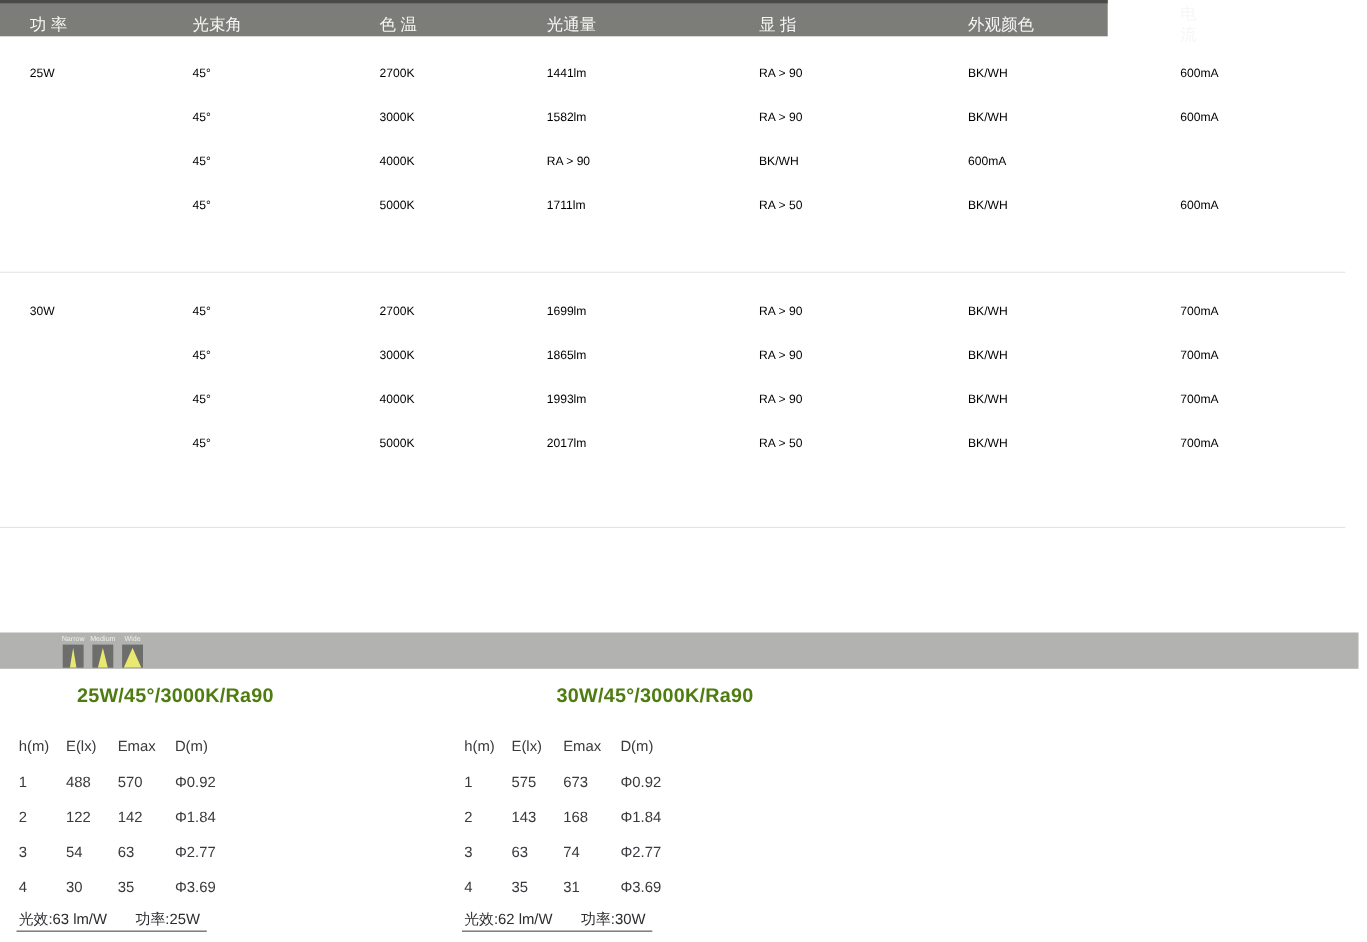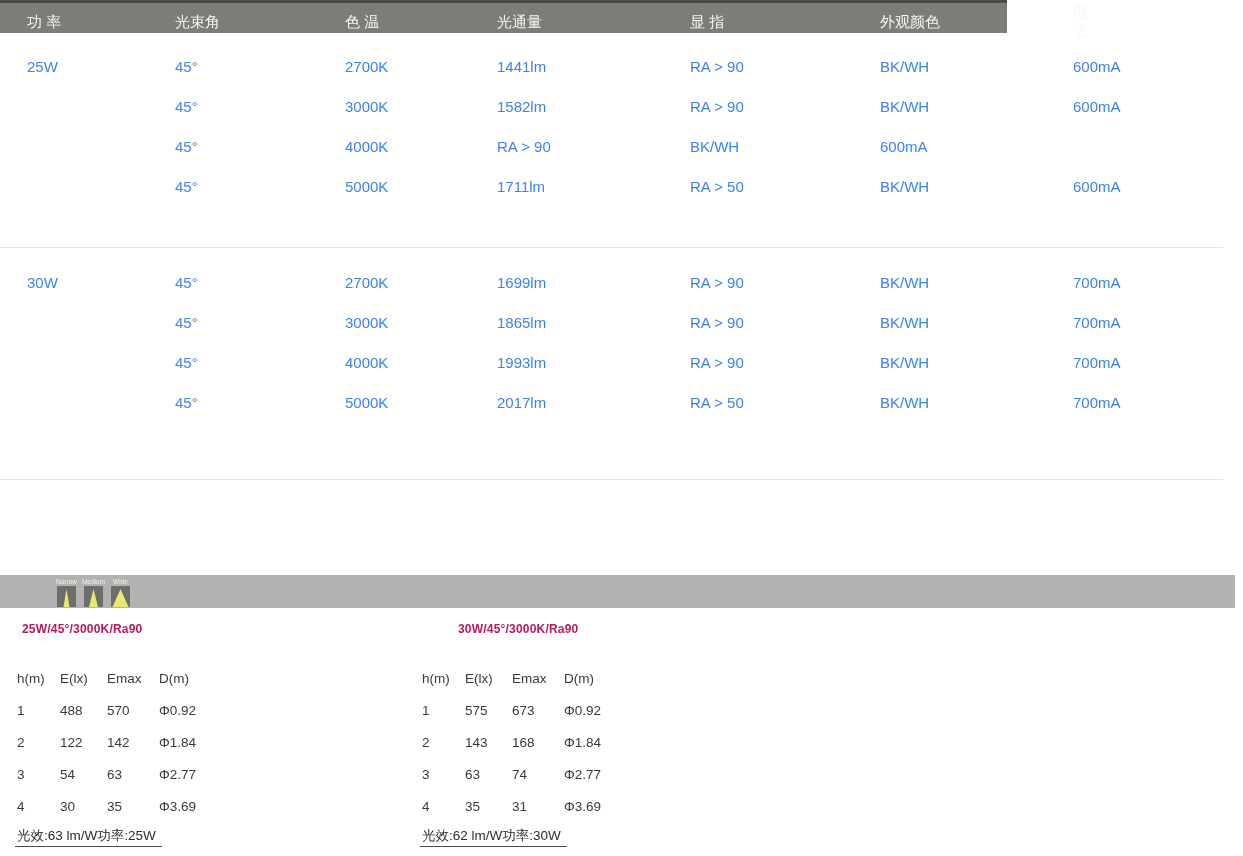--- a/index.html
+++ b/index.html
@@ -15,54 +15,54 @@
   }
   
   .spec-header {
     position:absolute; top:0; left:0; width:1007px; height:33px;
     background:#7c7c78; border-top:3px solid #4a4a48;
     align-items:center; color:#f6f6f4; font-size:15px;
   }
   .spec-group { position:absolute; left:0; width:1223px; }
   .g1 { top:47px; }
   .g2 { top:263px; }
-  .srow { height:40px; line-height:40px; font-size:15px; color:#3b82f6; }
+  .srow { height:40px; line-height:40px; font-size:11px; color:#000000; }
   .divider { position:absolute; left:0; width:1223px; height:1px; background:#e3e3e1; }
   .d1 { top:247px; }
   .d2 { top:479px; }
   
   .band {
     position:absolute; top:575px; left:0; width:1235px; height:33px;
     background:#b2b2b0;
   }
   .beam-icons { position:absolute; left:57px; top:2px; display:flex; gap:8px; }
   .beam { position:relative; width:19px; padding-top:9px; }
   .beam .lbl {
     position:absolute; top:1px; left:50%; transform:translateX(-50%);
     font-size:6.5px; color:#efefec; white-space:nowrap; line-height:7px;
   }
   .tile {
     width:19px; height:21px; background:#6d6d6b;
     display:flex; align-items:flex-end; justify-content:center;
   }
   
   .pt-title {
-    position:absolute; top:622px; font-size:12px; font-weight:bold;
-    color:#be185d; letter-spacing:0.2px;
+    position:absolute; top:622px; font-size:18px; font-weight:bold;
+    color:#4d7c0f; letter-spacing:0.2px;margin-left:48px;
   }
   .pt1-title { left:22px; }
   .pt2-title { left:458px; }
   .pt { position:absolute; top:663px; width:240px; font-size:13.5px; color:#3a3a3e; }
   .pt1 { left:15px; }
   .pt2 { left:420px; }
   .ptgrid { display:grid; grid-template-columns:43px 47px 52px auto; padding-left:2px; }
   .ptrow { height:32px; line-height:32px; }
   .pt-footer {
     margin-top:2px; height:22px; line-height:22px;
-    display:flex; width:max-content;
+    display:flex; gap:26px; width:max-content;
     padding:0 6px 0 2px; border-bottom:1px solid #4a4a4a;
     color:#2c2c30;
   }
 </style>
 </head>
 <body>
 
 <div class="page">
 
   <div class="spec-header grid7">

